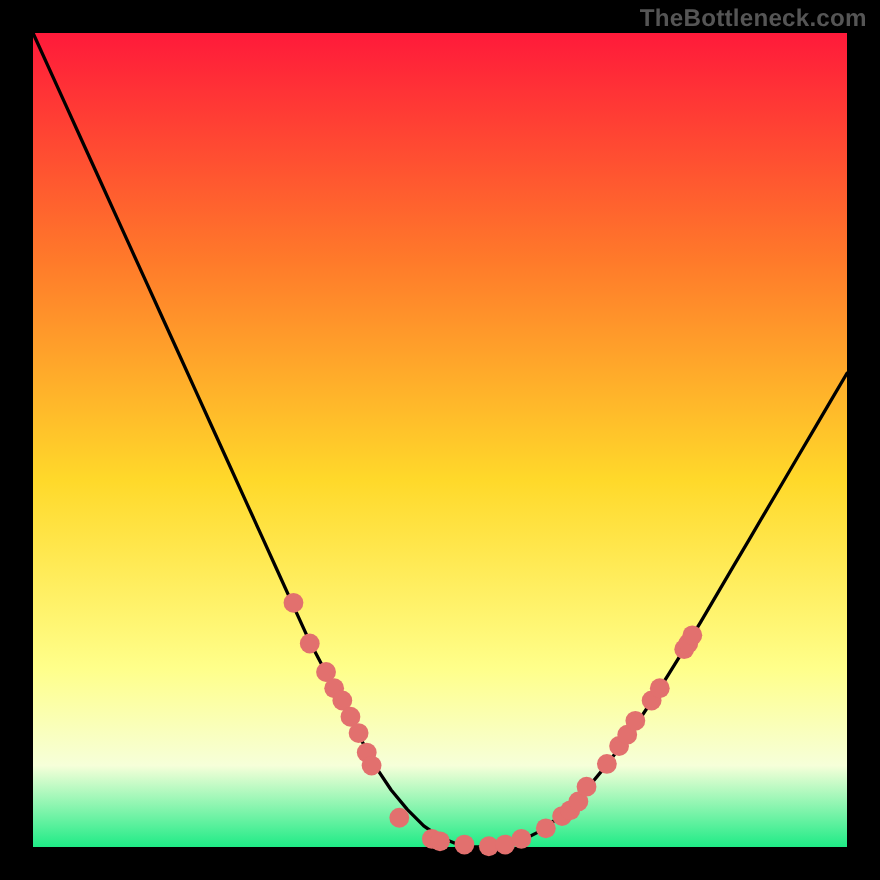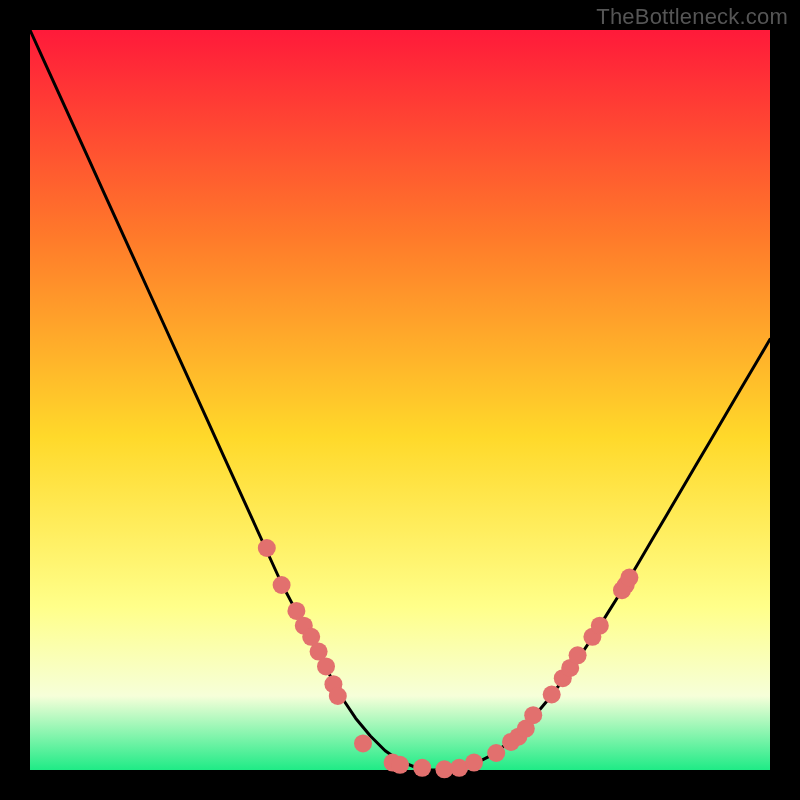--- a/index.html
+++ b/index.html
@@ -17,21 +17,21 @@
     height: 800px;
   }
   #chart-svg {
     display: block;
   }
   #watermark {
     position: absolute;
     top: 4px;
     right: 12px;
     font-size: 22px;
-    font-weight: 400;
+    font-weight: 700;
     color: #555;
     letter-spacing: 0.2px;
     user-select: none;
     margin-left: 12px;
   }
 </style>
 </head>
 <body>
 
 <div id="chart-container">

